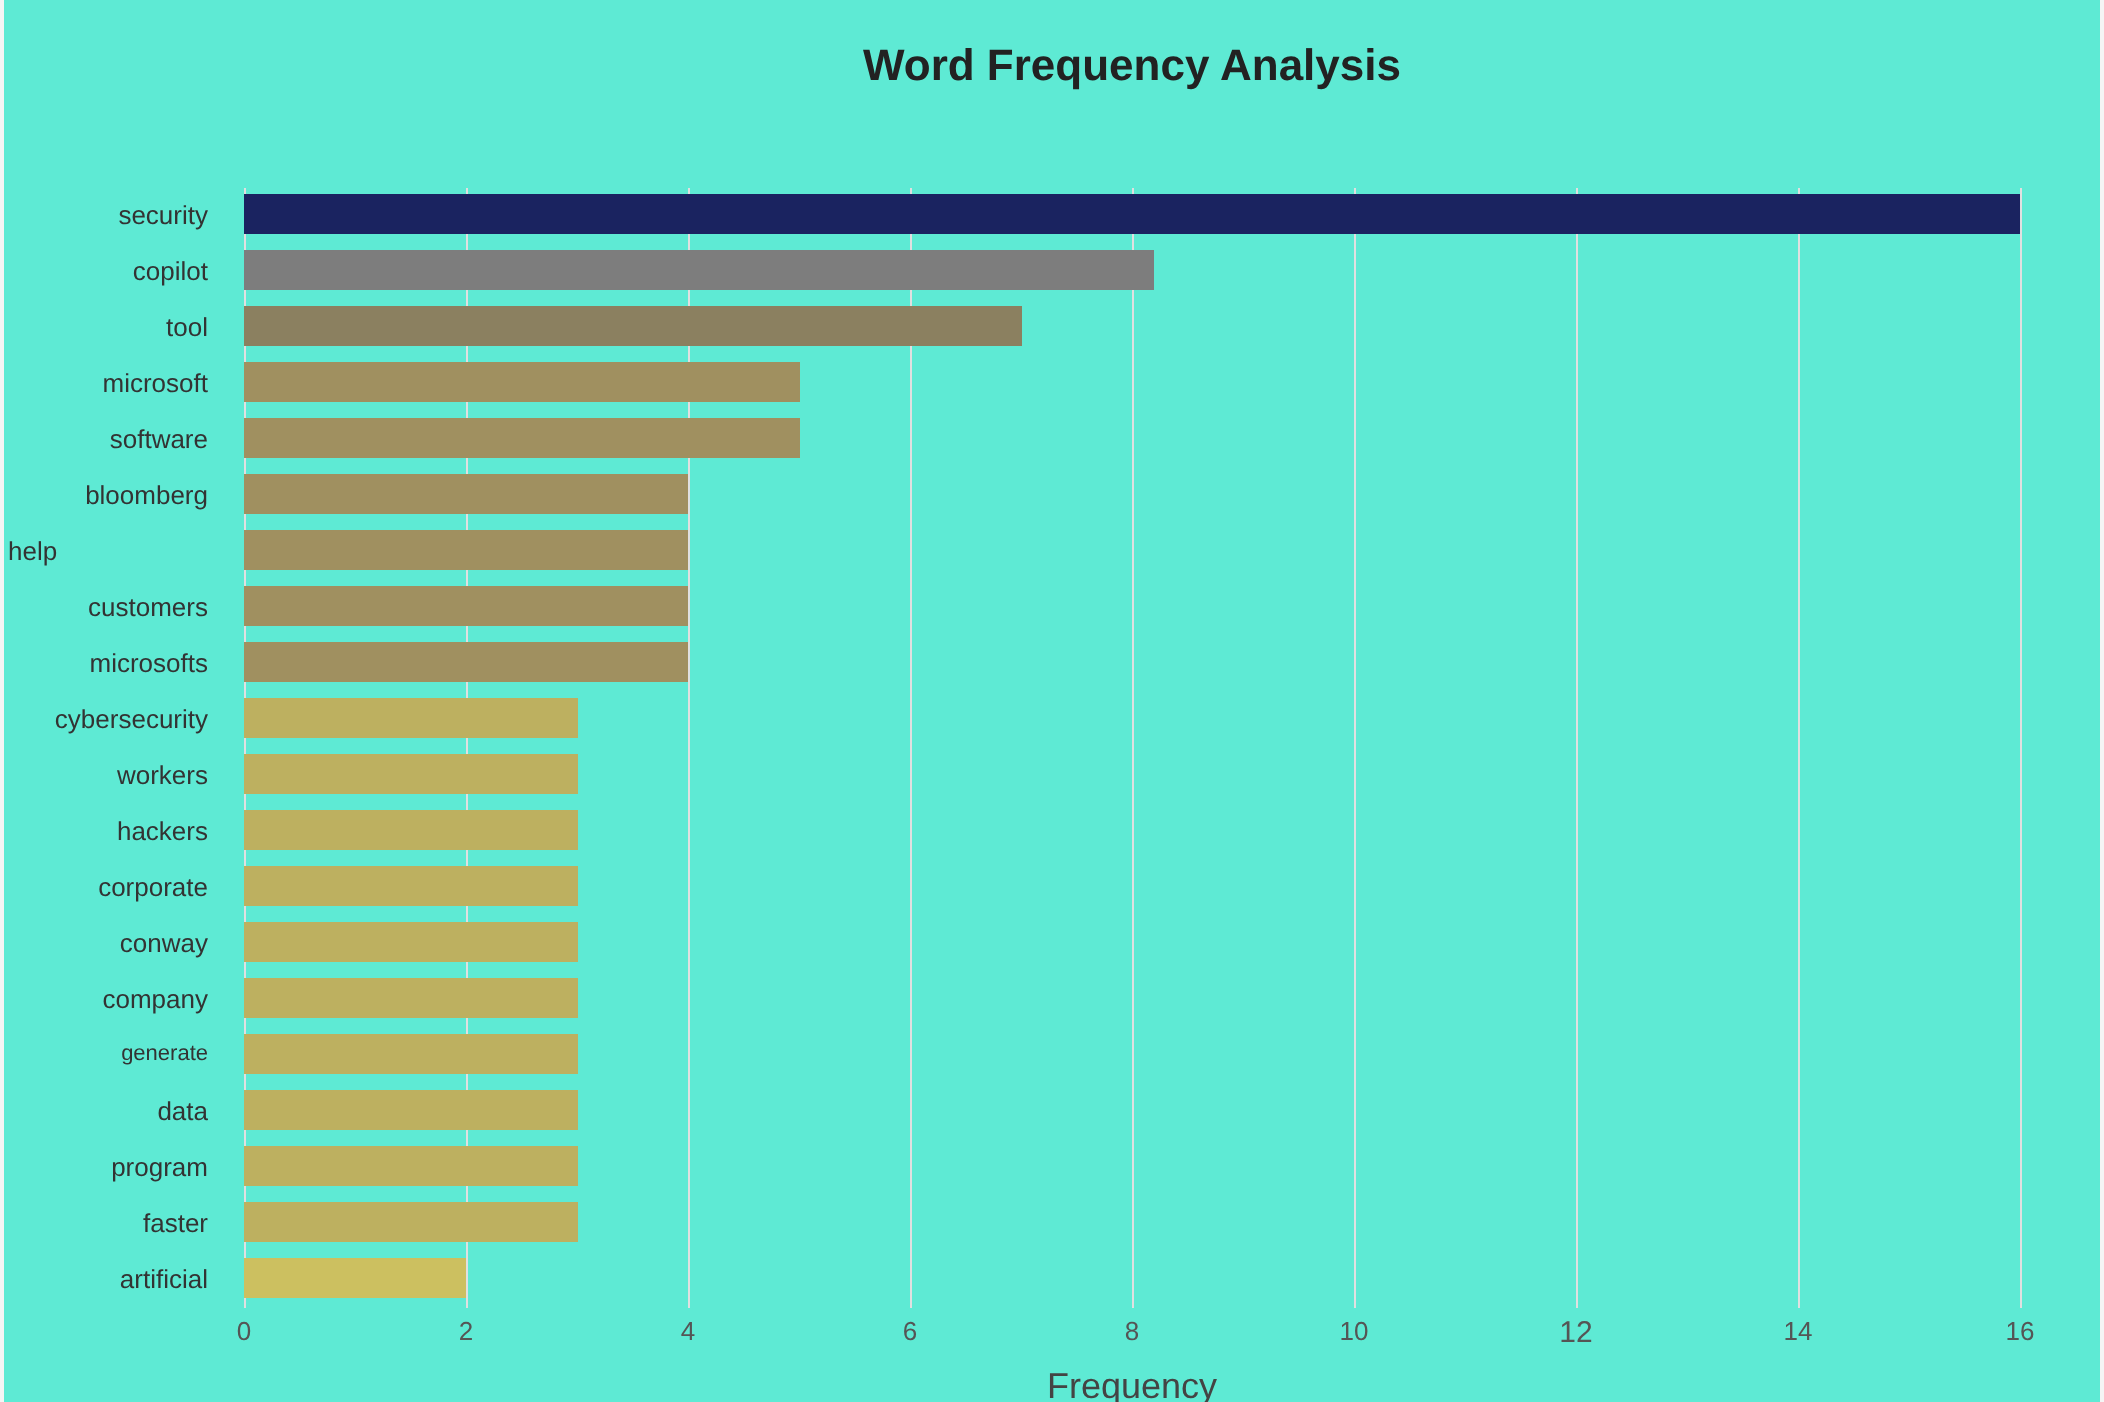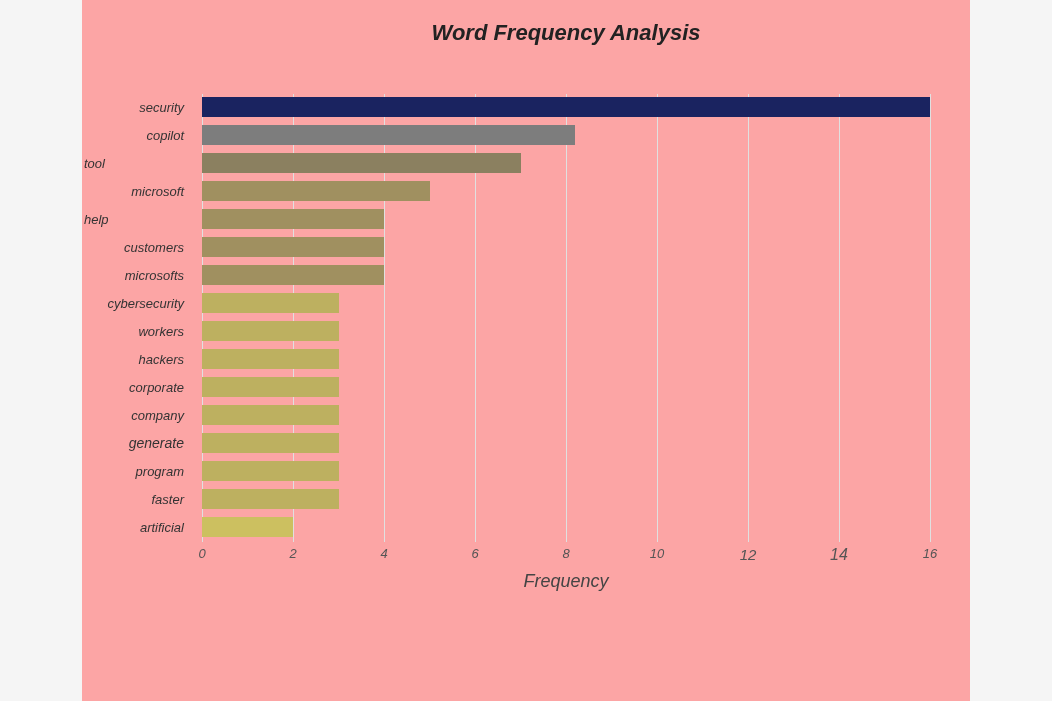--- a/index.html
+++ b/index.html
@@ -6,26 +6,25 @@
     body {
       font-family: Arial, sans-serif;
       background: #f5f5f5;
       width: 1052px;
       height: 701px;
       display: flex;
       align-items: center;
       justify-content: center;
     }
     .chart-container {
-      background: #fca5a5;
-      width: 888px;
+      background: #5eead4;
+      width: 1048px;
       height: 701px;
       padding: 20px 40px 60px 120px;
       position: relative;
-      font-style: italic;
     }
     .chart-title {
       text-align: center;
       font-size: 22px;
       font-weight: bold;
       margin-bottom: 20px;
       color: #222;
     }
     .chart-area {
       position: relative;
@@ -76,26 +75,34 @@
         </div>
         <div style="display: flex; align-items: center; height: 26px; margin-bottom: 2px; position: relative;">
           <span style="width: 110px; text-align: right; padding-right: 10px; font-size: 13px; color: rgb(51, 51, 51); position: absolute; left: -118px;">security</span>
           <div style="height: 20px; width: 100%; background: rgb(26, 35, 96); display: block; z-index: 1; position: relative;"></div>
         </div>
         <div style="display: flex; align-items: center; height: 26px; margin-bottom: 2px; position: relative;">
           <span style="width: 110px; text-align: right; padding-right: 10px; font-size: 13px; color: rgb(51, 51, 51); position: absolute; left: -118px;">copilot</span>
           <div style="height: 20px; width: 51.25%; background: rgb(125, 125, 125); display: block; z-index: 1; position: relative;"></div>
         </div>
         <div style="display: flex; align-items: center; height: 26px; margin-bottom: 2px; position: relative;">
-          <span style="width: 110px; padding-right: 10px; font-size: 13px; color: rgb(51, 51, 51); position: absolute; left: -118px;">tool</span>
+          <span style="width: 110px; text-align: right; padding-right: 10px; font-size: 13px; color: rgb(51, 51, 51); position: absolute; left: -118px;">tool</span>
           <div style="height: 20px; width: 43.75%; background: rgb(139, 128, 96); display: block; z-index: 1; position: relative;"></div>
         </div>
         <div style="display: flex; align-items: center; height: 26px; margin-bottom: 2px; position: relative;">
           <span style="width: 110px; text-align: right; padding-right: 10px; font-size: 13px; color: rgb(51, 51, 51); position: absolute; left: -118px;">microsoft</span>
           <div style="height: 20px; width: 31.25%; background: rgb(160, 144, 96); display: block; z-index: 1; position: relative;"></div>
+        </div>
+        <div style="display: flex; align-items: center; height: 26px; margin-bottom: 2px; position: relative;">
+          <span style="width: 110px; text-align: right; padding-right: 10px; font-size: 13px; color: rgb(51, 51, 51); position: absolute; left: -118px;">software</span>
+          <div style="height: 20px; width: 31.25%; background: rgb(160, 144, 96); display: block; z-index: 1; position: relative;"></div>
+        </div>
+        <div style="display: flex; align-items: center; height: 26px; margin-bottom: 2px; position: relative;">
+          <span style="width: 110px; text-align: right; padding-right: 10px; font-size: 13px; color: rgb(51, 51, 51); position: absolute; left: -118px;">bloomberg</span>
+          <div style="height: 20px; width: 25%; background: rgb(160, 144, 96); display: block; z-index: 1; position: relative;"></div>
         </div>
         <div style="display: flex; align-items: center; height: 26px; margin-bottom: 2px; position: relative;">
           <span style="width: 110px; padding-right: 10px; font-size: 13px; color: rgb(51, 51, 51); position: absolute; left: -118px;">help</span>
           <div style="height: 20px; width: 25%; background: rgb(160, 144, 96); display: block; z-index: 1; position: relative;"></div>
         </div>
         <div style="display: flex; align-items: center; height: 26px; margin-bottom: 2px; position: relative;">
           <span style="width: 110px; text-align: right; padding-right: 10px; font-size: 13px; color: rgb(51, 51, 51); position: absolute; left: -118px;">customers</span>
           <div style="height: 20px; width: 25%; background: rgb(160, 144, 96); display: block; z-index: 1; position: relative;"></div>
         </div>
         <div style="display: flex; align-items: center; height: 26px; margin-bottom: 2px; position: relative;">
@@ -112,25 +119,33 @@
         </div>
         <div style="display: flex; align-items: center; height: 26px; margin-bottom: 2px; position: relative;">
           <span style="width: 110px; text-align: right; padding-right: 10px; font-size: 13px; color: rgb(51, 51, 51); position: absolute; left: -118px;">hackers</span>
           <div style="height: 20px; width: 18.75%; background: rgb(189, 176, 96); display: block; z-index: 1; position: relative;"></div>
         </div>
         <div style="display: flex; align-items: center; height: 26px; margin-bottom: 2px; position: relative;">
           <span style="width: 110px; text-align: right; padding-right: 10px; font-size: 13px; color: rgb(51, 51, 51); position: absolute; left: -118px;">corporate</span>
           <div style="height: 20px; width: 18.75%; background: rgb(189, 176, 96); display: block; z-index: 1; position: relative;"></div>
         </div>
         <div style="display: flex; align-items: center; height: 26px; margin-bottom: 2px; position: relative;">
+          <span style="width: 110px; text-align: right; padding-right: 10px; font-size: 13px; color: rgb(51, 51, 51); position: absolute; left: -118px;">conway</span>
+          <div style="height: 20px; width: 18.75%; background: rgb(189, 176, 96); display: block; z-index: 1; position: relative;"></div>
+        </div>
+        <div style="display: flex; align-items: center; height: 26px; margin-bottom: 2px; position: relative;">
           <span style="width: 110px; text-align: right; padding-right: 10px; font-size: 13px; color: rgb(51, 51, 51); position: absolute; left: -118px;">company</span>
           <div style="height: 20px; width: 18.75%; background: rgb(189, 176, 96); display: block; z-index: 1; position: relative;"></div>
         </div>
         <div style="display: flex; align-items: center; height: 26px; margin-bottom: 2px; position: relative;">
-          <span style="width: 110px; text-align: right; padding-right: 10px; font-size: 14px; color: rgb(51, 51, 51); position: absolute; left: -118px;">generate</span>
+          <span style="width: 110px; text-align: right; padding-right: 10px; font-size: 11px; color: rgb(51, 51, 51); position: absolute; left: -118px;">generate</span>
+          <div style="height: 20px; width: 18.75%; background: rgb(189, 176, 96); display: block; z-index: 1; position: relative;"></div>
+        </div>
+        <div style="display: flex; align-items: center; height: 26px; margin-bottom: 2px; position: relative;">
+          <span style="width: 110px; text-align: right; padding-right: 10px; font-size: 13px; color: rgb(51, 51, 51); position: absolute; left: -118px;">data</span>
           <div style="height: 20px; width: 18.75%; background: rgb(189, 176, 96); display: block; z-index: 1; position: relative;"></div>
         </div>
         <div style="display: flex; align-items: center; height: 26px; margin-bottom: 2px; position: relative;">
           <span style="width: 110px; text-align: right; padding-right: 10px; font-size: 13px; color: rgb(51, 51, 51); position: absolute; left: -118px;">program</span>
           <div style="height: 20px; width: 18.75%; background: rgb(189, 176, 96); display: block; z-index: 1; position: relative;"></div>
         </div>
         <div style="display: flex; align-items: center; height: 26px; margin-bottom: 2px; position: relative;">
           <span style="width: 110px; text-align: right; padding-right: 10px; font-size: 13px; color: rgb(51, 51, 51); position: absolute; left: -118px;">faster</span>
           <div style="height: 20px; width: 18.75%; background: rgb(189, 176, 96); display: block; z-index: 1; position: relative;"></div>
         </div>
@@ -142,19 +157,19 @@
     <div class="x-axis-container">
       <div class="x-ticks" id="x-ticks" style="display: flex; position: relative; width: 100%; margin-top: 4px; height: 20px;">
 
       <span style="position: absolute; left: 0%; transform: translateX(-50%); font-size: 13px; color: rgb(85, 85, 85);">0</span>
           <span style="position: absolute; left: 12.5%; transform: translateX(-50%); font-size: 13px; color: rgb(85, 85, 85);">2</span>
           <span style="position: absolute; left: 25%; transform: translateX(-50%); font-size: 13px; color: rgb(85, 85, 85);">4</span>
           <span style="position: absolute; left: 37.5%; transform: translateX(-50%); font-size: 13px; color: rgb(85, 85, 85);">6</span>
           <span style="position: absolute; left: 50%; transform: translateX(-50%); font-size: 13px; color: rgb(85, 85, 85);">8</span>
           <span style="position: absolute; left: 62.5%; transform: translateX(-50%); font-size: 13px; color: rgb(85, 85, 85);">10</span>
           <span style="position: absolute; left: 75%; transform: translateX(-50%); font-size: 15px; color: rgb(85, 85, 85);">12</span>
-          <span style="position: absolute; left: 87.5%; transform: translateX(-50%); font-size: 16px; color: rgb(85, 85, 85);">14</span>
+          <span style="position: absolute; left: 87.5%; transform: translateX(-50%); font-size: 13px; color: rgb(85, 85, 85);">14</span>
           <span style="position: absolute; left: 100%; transform: translateX(-50%); font-size: 13px; color: rgb(85, 85, 85);">16</span>
         </div>
       <div class="x-axis-label">Frequency</div>
     </div>
   </div>
 </div>
 
 </body></html>

